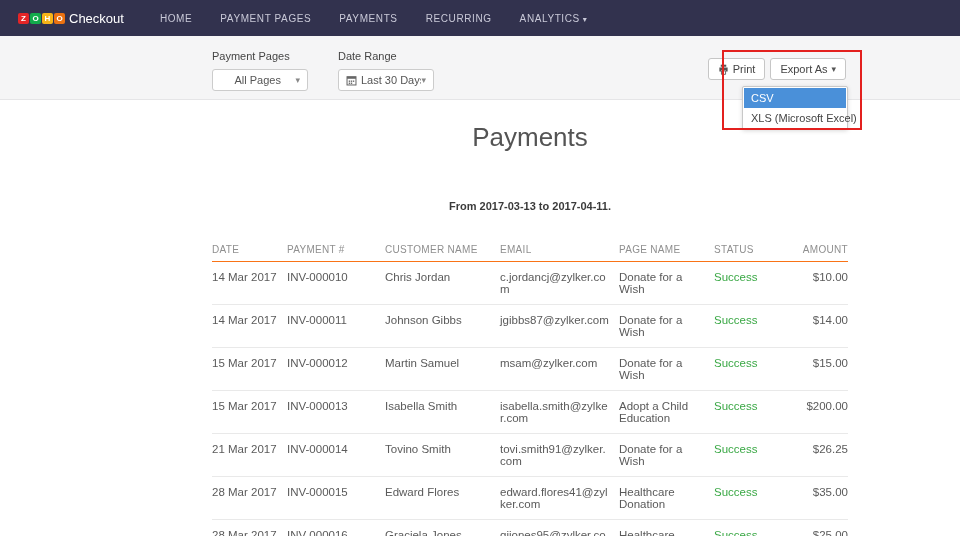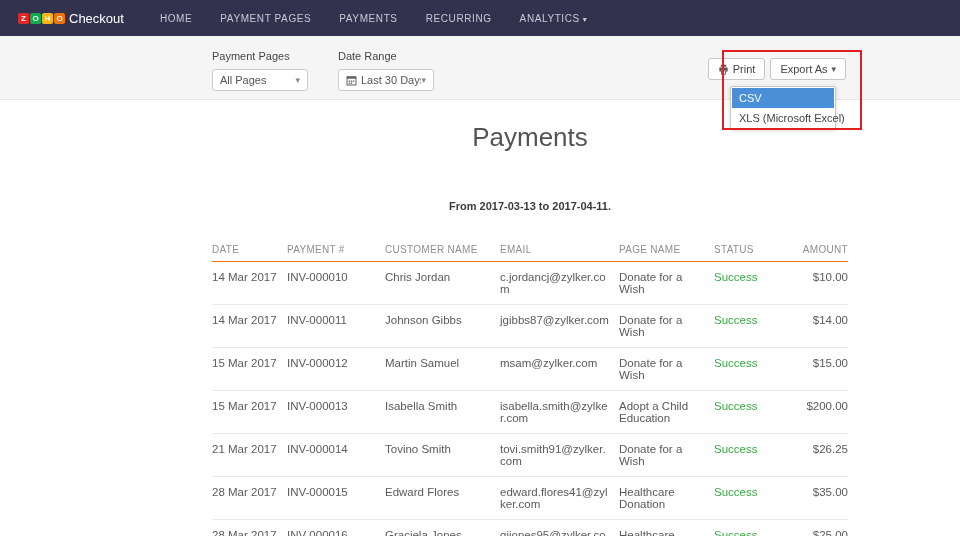--- a/index.html
+++ b/index.html
@@ -43,34 +43,34 @@
   .filter-label { font-size:11px; color:#454545; margin-bottom:7px; }
   .select {
     width:96px; height:22px; background:#fff;
     border:1px solid #cccccc; border-radius:3px;
     font-size:11px; color:#555;
     padding:0 7px; display:flex; align-items:center;
     justify-content:space-between; cursor:pointer;
   }
   .select .caret { color:#888; font-size:9px; }
   .select .cal { margin-right:4px; display:inline-flex; }
-  .select .sel-text { flex:1; white-space:nowrap; overflow:hidden; }
+  .select .sel-text { flex:1; white-space:nowrap; overflow:hidden;text-align:center; }
 
   
   .toolbar { position:absolute; top:22px; right:114px; display:flex; gap:5px; }
   .btn {
     height:22px; background:#fff; border:1px solid #c6c6c6;
     border-radius:3px; font-size:11px; color:#444;
     font-family:"Liberation Sans", sans-serif;
     padding:0 9px; display:inline-flex; align-items:center; gap:4px;
     cursor:pointer;
   }
   .btn .caret { font-size:9px; color:#555; }
   .export-menu {
-    position:absolute; top:50px; right:124px; width:106px;
+    position:absolute; top:50px; right:112px; width:106px;
     background:#fff; border:1px solid #c8c8c8; border-radius:2px;
     box-shadow:0 1px 4px rgba(0,0,0,.15); z-index:5;
     padding:1px;
   }
   .export-option {
     font-size:11px; color:#444; padding:4px 7px; cursor:pointer;
     white-space:nowrap;
   }
   .export-option.selected { background:var(--accent,#4a90d9); color:#fff; }
 

